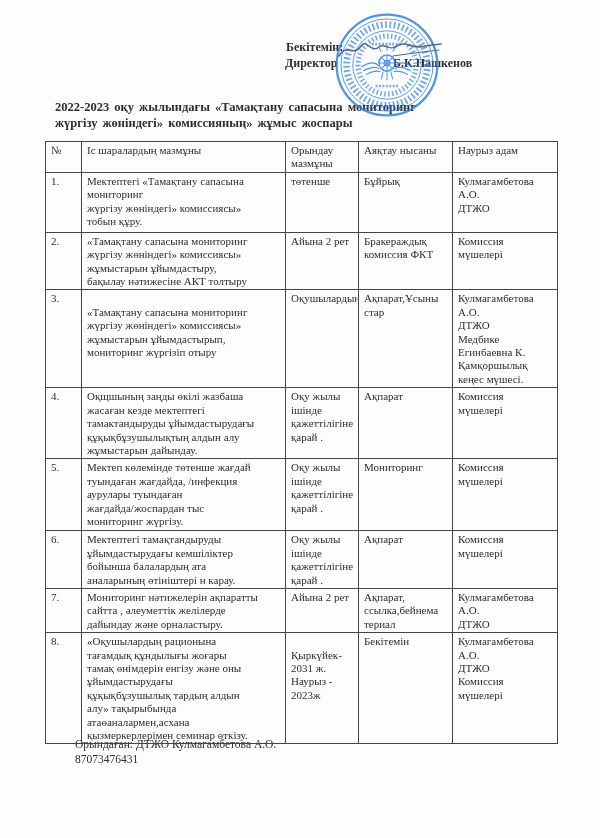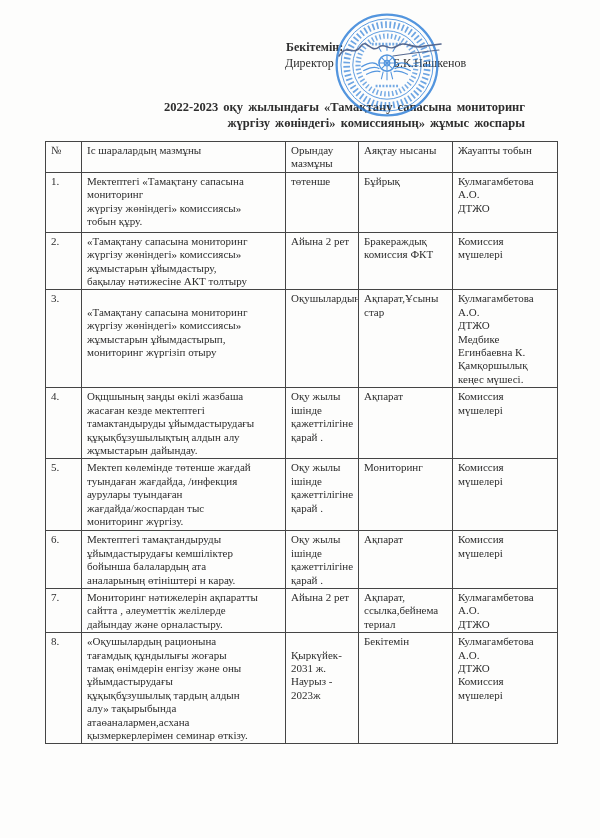--- a/index.html
+++ b/index.html
@@ -7,29 +7,29 @@
     position:relative;
     width:600px;height:838px;
     background:#fdfdfc;
     font-family:"Liberation Serif","DejaVu Serif",serif;
     color:#2e2e2e;
     overflow:hidden;
     padding-left:30px;
   }
   
   .approval-line1{position:absolute;left:286px;top:40px;font-size:12px;font-weight:bold;z-index:1;}
-  .approval-line2{position:absolute;left:285px;top:56px;font-size:12px;font-weight:normal;z-index:1;}
-  .approval-signer{position:absolute;left:393px;top:56px;font-size:12px;font-weight:normal;z-index:1;}
+  .approval-line2{position:absolute;left:285px;top:56px;font-size:12px;font-weight:bold;z-index:1;}
+  .approval-signer{position:absolute;left:393px;top:56px;font-size:12px;font-weight:bold;z-index:1;}
   
   .stamp{position:absolute;left:330px;top:8px;width:114px;height:114px;z-index:2;opacity:.82;pointer-events:none;}
   .signature{position:absolute;left:333px;top:34px;width:112px;height:30px;z-index:3;pointer-events:none;}
   
   .doc-title{
     position:absolute;left:55px;top:99px;width:470px;
-    text-align:right;font-size:12.5px;font-weight:bold;
+    text-align:left;font-size:12.5px;font-weight:bold;
     line-height:16px;word-spacing:2px;z-index:1;white-space:pre-line;
   }
   
   table.plan{
     position:absolute;left:45px;top:141px;width:512px;
     border-collapse:collapse;table-layout:fixed;z-index:1;
     font-size:11px;line-height:13.4px;
   }
   table.plan th,table.plan td{
     border:1px solid #454545;
@@ -102,21 +102,21 @@
         <col style="width:73px">
         <col style="width:94px">
         <col style="width:105px">
     </colgroup>
     <thead>
       <tr>
         <th>№</th>
         <th>Іс шаралардың  мазмұны</th>
         <th>Орындау мазмұны</th>
         <th>Аяқтау нысаны</th>
-        <th>Жауапты  тобын</th>
+        <th>Наурыз  адам</th>
       </tr>
     </thead>
     <tbody>
       <tr>
         <td>1.</td>
         <td>Мектептегі  «Тамақтану сапасына
 мониторинг
 жүргізу жөніндегі»  комиссиясы»
 тобын құру.</td>
         <td>төтенше</td>
@@ -230,14 +230,16 @@
         <td>Бекітемін</td>
         <td>Кулмагамбетова
 А.О.
 ДТЖО
 Комиссия
 мүшелері</td>
       </tr>
     </tbody>
   </table>
 
+  <div class="footer">Орындаған:  ДТЖО  Кулмагамбетова  А.О.
+87073476431</div>
 
 </div>
 
 </body></html>

